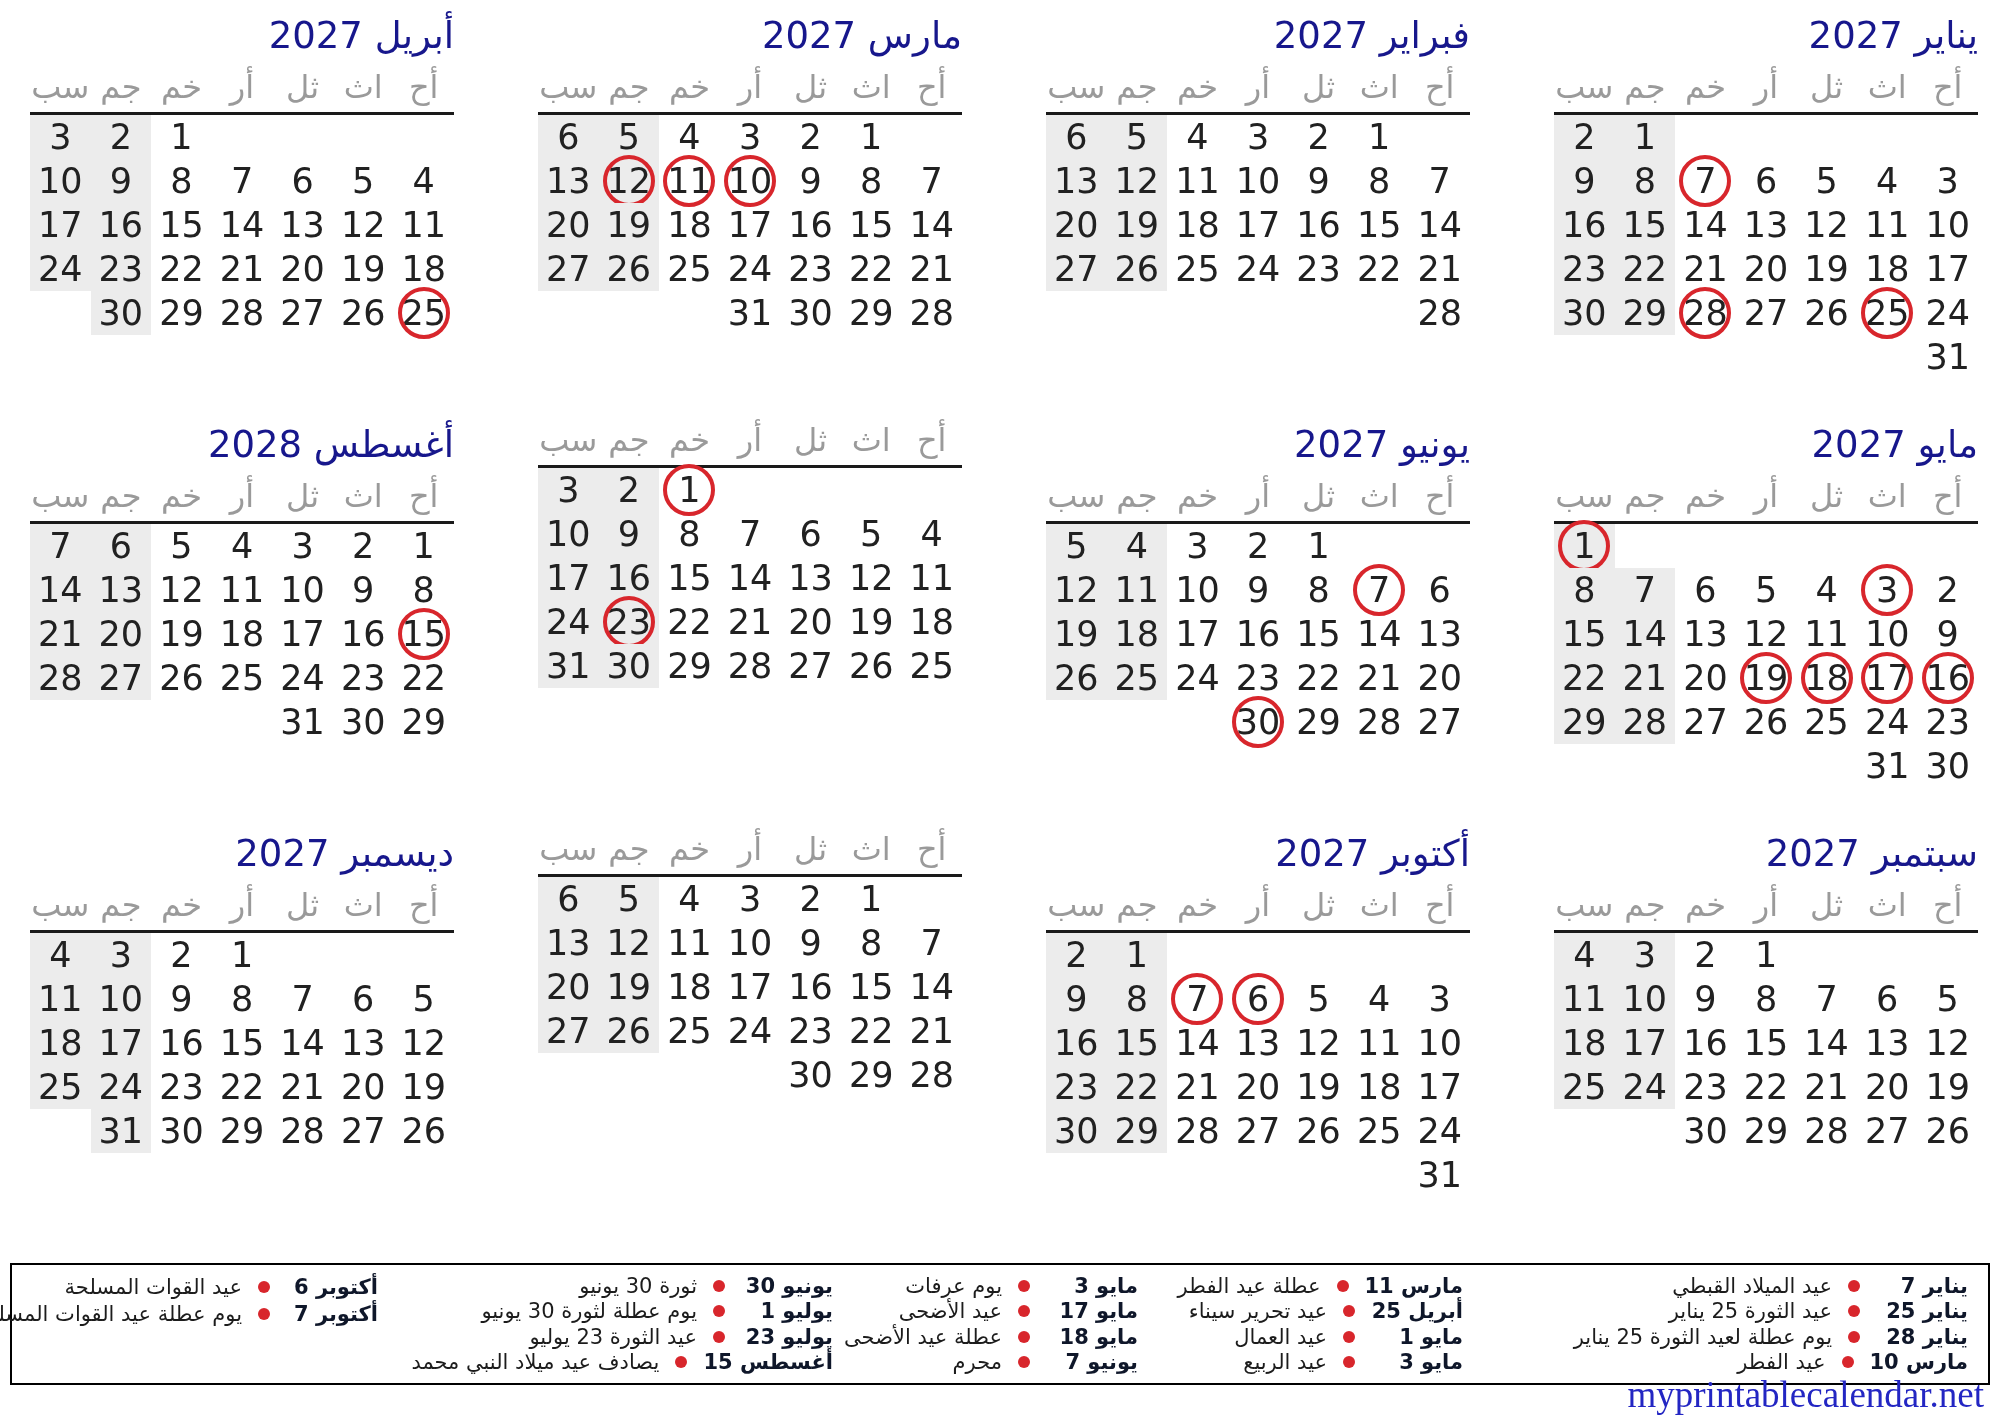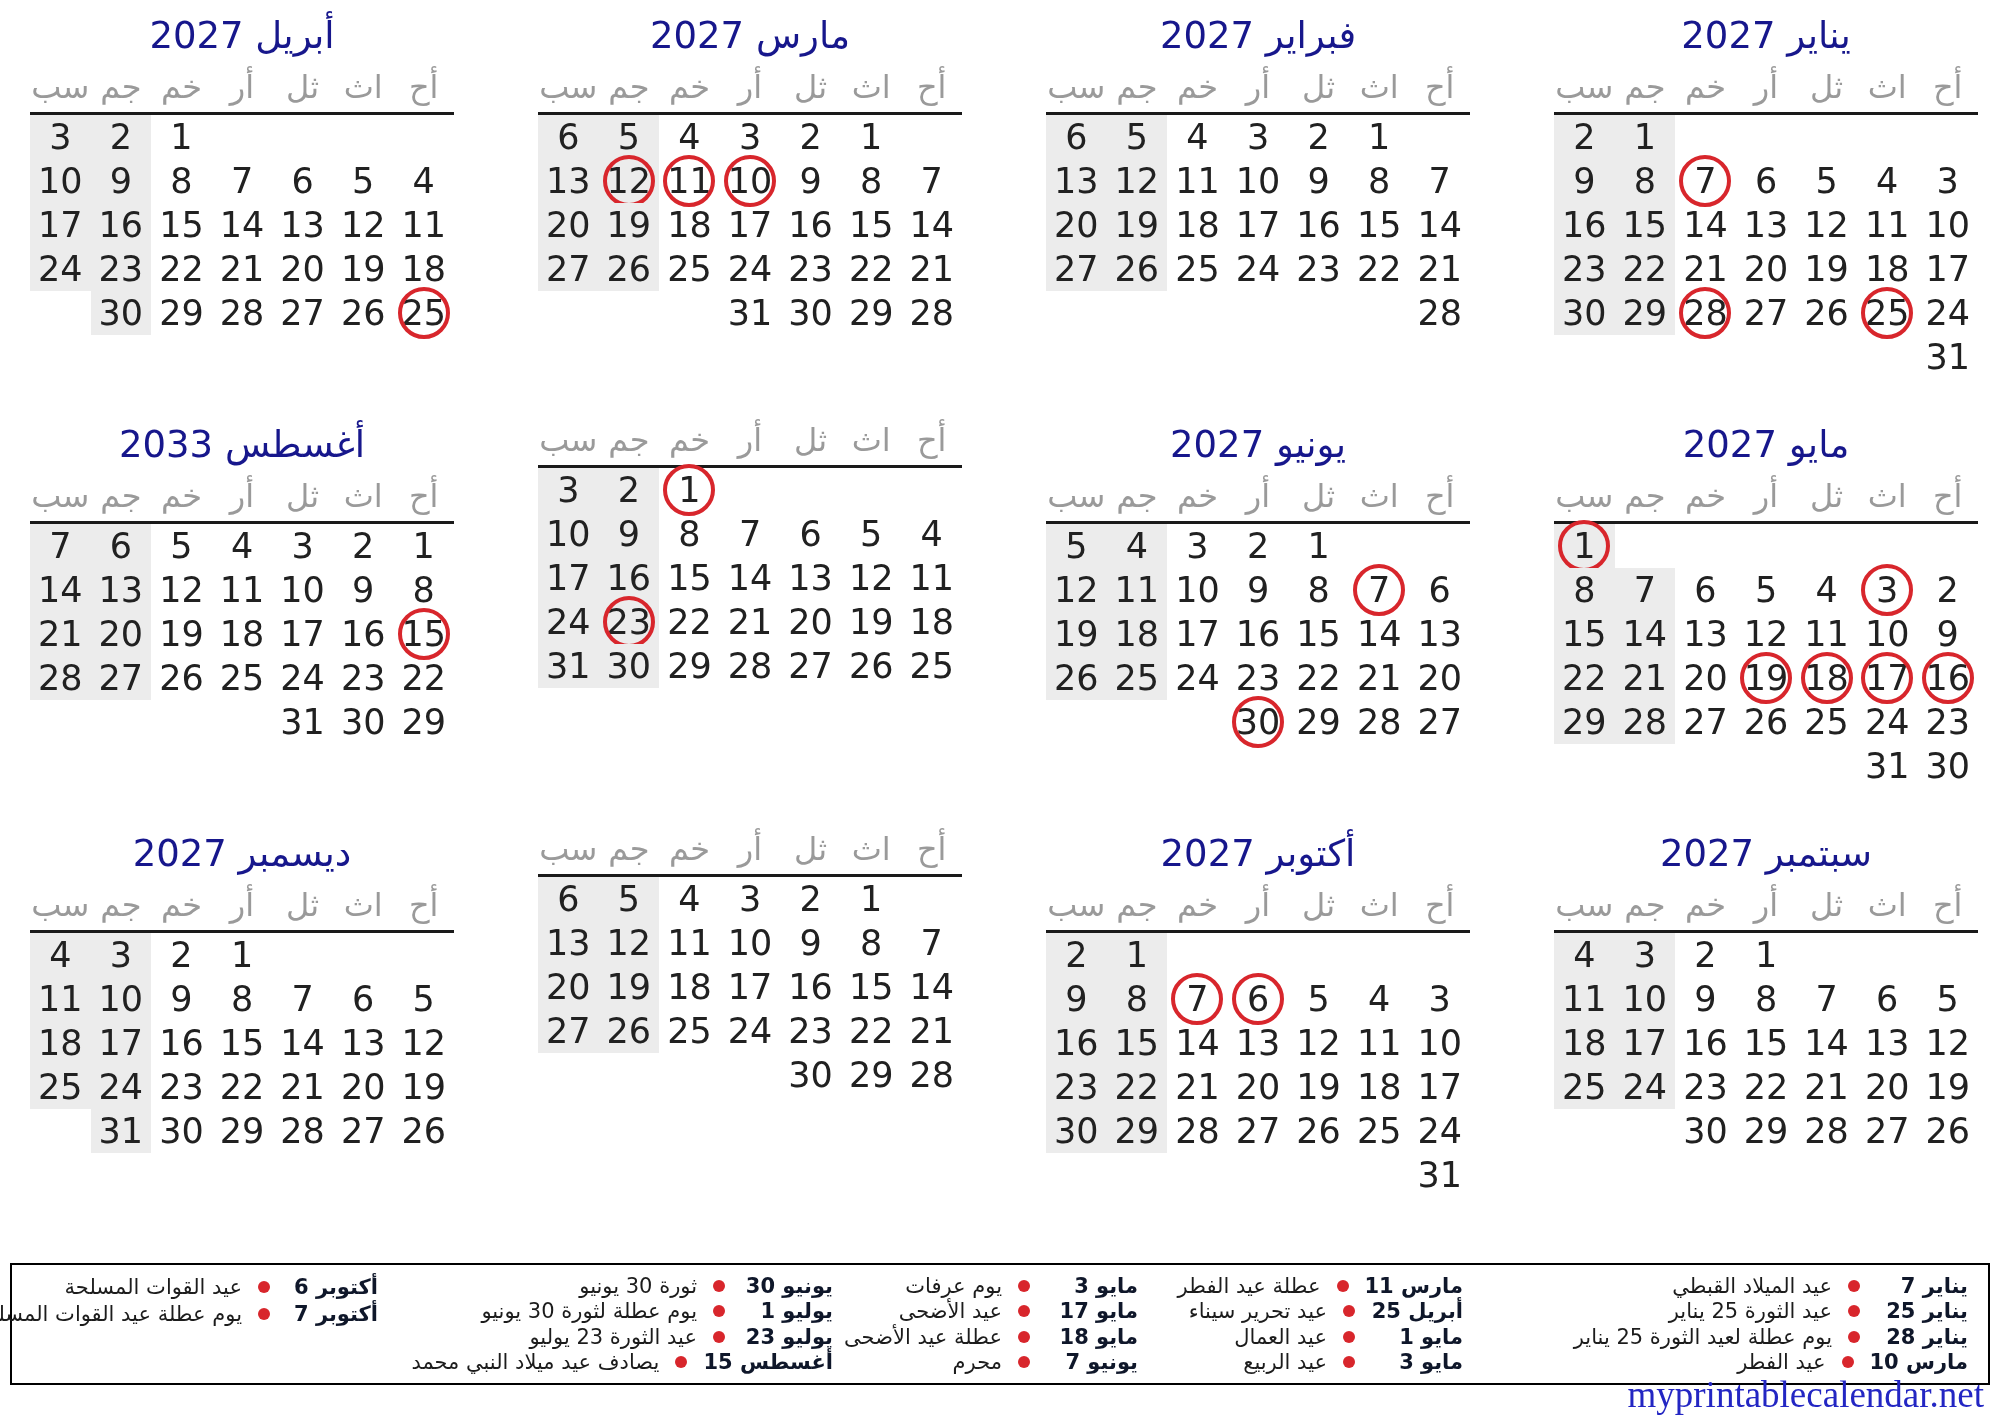--- a/index.html
+++ b/index.html
@@ -20,21 +20,20 @@
   .months{
     direction:rtl;
     display:grid;
     grid-template-columns:repeat(4,424px);
     column-gap:84px;
     row-gap:40px;
     padding:12px 22px 0 22px;
   }
   .month{width:424px;}
   .month-title{
-    text-align:center;
     font-size:37px;
     color:var(--c-title);
     height:48px;
     line-height:48px;
     margin-bottom:8px;
     white-space:nowrap;
   }
   .dow-row{
     display:grid;
     grid-template-columns:repeat(7,1fr);
@@ -466,21 +465,21 @@
         <div class="cell">25</div>
         <div class="cell">26</div>
         <div class="cell">27</div>
         <div class="cell">28</div>
         <div class="cell">29</div>
         <div class="cell we">30</div>
         <div class="cell we">31</div>
       </div>
     </div>
     <div class="month">
-      <div class="month-title">أغسطس 2033</div>
+      <div class="month-title">أغسطس 2028</div>
       <div class="dow-row">
         <span>أح</span>
         <span>اث</span>
         <span>ثل</span>
         <span>أر</span>
         <span>خم</span>
         <span>جم</span>
         <span>سب</span>
       </div>
       <div class="weeks">

